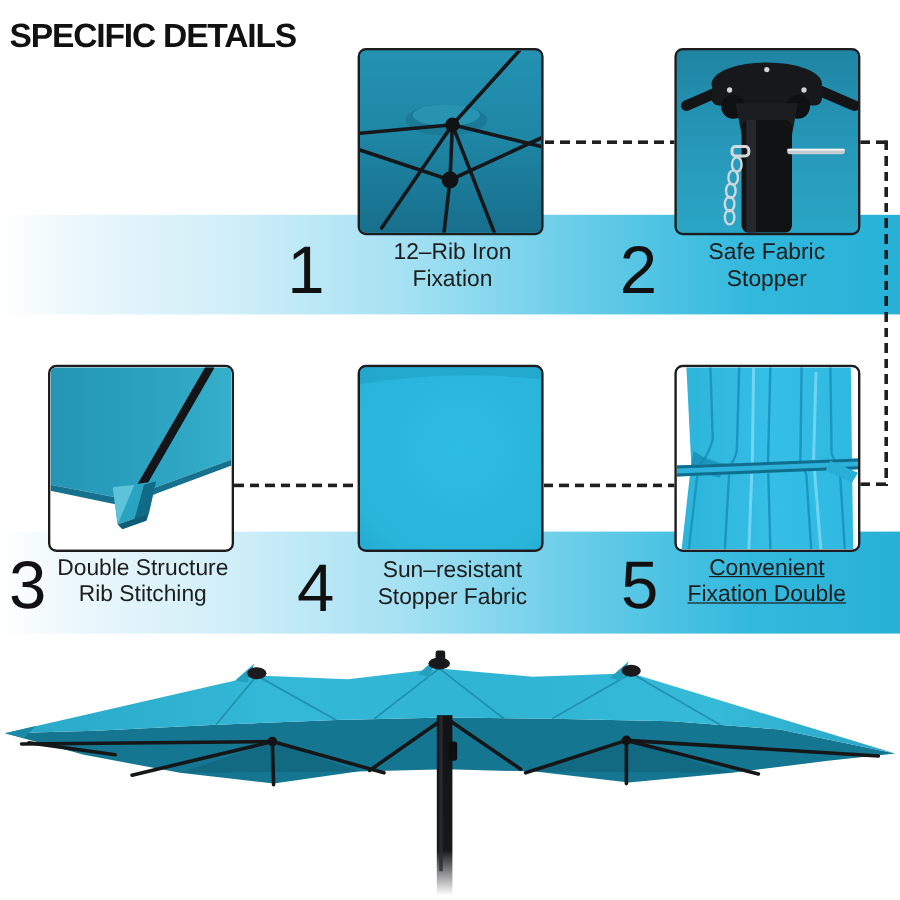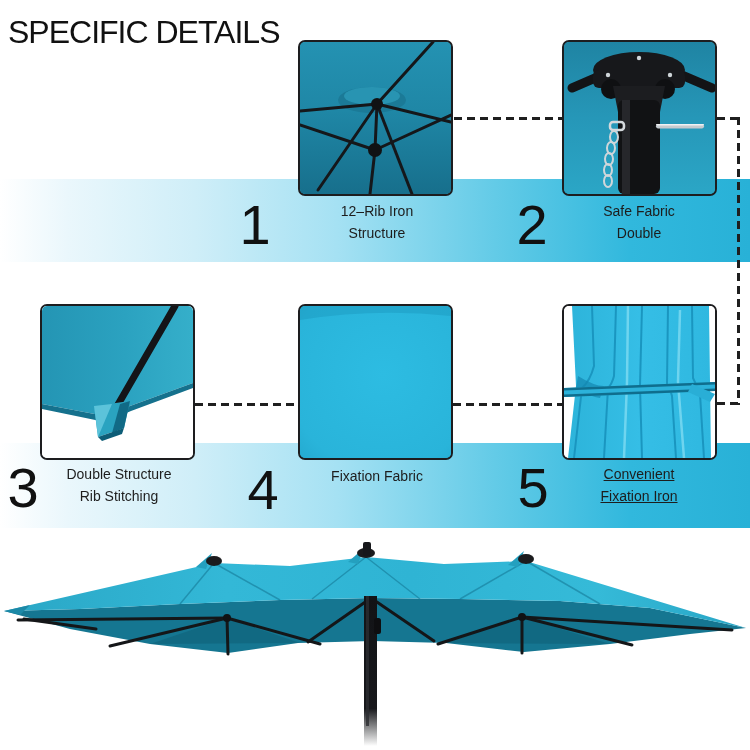--- a/index.html
+++ b/index.html
@@ -2,40 +2,40 @@
 <html><head>
 <meta charset="utf-8">
 <style>
   html,body{margin:0;padding:0;background:#fff;}
   .canvas{
     position:relative;width:750px;height:750px;background:#ffffff;overflow:hidden;
     font-family:"Liberation Sans","DejaVu Sans",sans-serif;color:#1c1c1c;
   }
   .title{
     position:absolute;left:8px;top:14px;margin:0;
-    font-size:32px;font-weight:400;letter-spacing:-1px;color:#111;
+    font-size:28px;font-weight:700;letter-spacing:-1px;color:#111;
   }
   .band{position:absolute;left:0;width:750px;
     background:linear-gradient(90deg,#ffffff 0%,#eaf7fc 9%,#cfeef8 26%,#a5e1f3 45%,#63cbe7 66%,#31b8dd 84%,#28b1d7 100%);}
   .band.row1{top:179px;height:83px;}
   .band.row2{top:443px;height:85px;}
   .dash-h{position:absolute;height:2.5px;
     background:repeating-linear-gradient(90deg,#1f1f1f 0 8px,transparent 8px 13px);}
   .dash-v{position:absolute;width:2.5px;
     background:repeating-linear-gradient(180deg,#1f1f1f 0 8px,transparent 8px 13px);}
   .callout{
     position:absolute;width:155px;height:156px;border:2px solid #1d1d1f;border-radius:7px;
     overflow:hidden;background:#2aa6c4;box-sizing:border-box;
   }
   .callout svg{display:block;width:100%;height:100%;}
   .num{
     position:absolute;font-size:56px;line-height:1;font-weight:500;color:#111;text-align:center;
   }
   .flabel{
-    position:absolute;text-align:center;font-size:14px;line-height:22px;color:#1d1d1d;font-weight:400;
+    position:absolute;text-align:center;font-size:19px;line-height:22px;color:#1d1d1d;font-weight:400;
   }
   .flabel span{display:block;}
   .umbrella{position:absolute;left:0;top:520px;width:750px;height:230px;}
 </style>
 </head>
 <body>
 
 <div class="canvas">
 
   <h1 class="title">SPECIFIC DETAILS</h1>
@@ -183,36 +183,37 @@
   </div>
 
   <div class="num" style="left:230px;top:197px;width:50px;">1</div>
   <div class="num" style="left:507px;top:197px;width:50px;">2</div>
   <div class="num" style="left:0px;top:460px;width:46px;">3</div>
   <div class="num" style="left:238px;top:462px;width:50px;">4</div>
   <div class="num" style="left:508px;top:460px;width:50px;">5</div>
 
   <div class="flabel" style="left:292px;top:200px;width:170px;">
     <span>12–Rib Iron</span>
-    <span>Structure</span>
+    <span>Fixation</span>
   </div>
   <div class="flabel" style="left:554px;top:200px;width:170px;">
     <span>Safe Fabric</span>
-    <span>Double</span>
+    <span>Stopper</span>
   </div>
   <div class="flabel" style="left:35px;top:463px;width:168px;">
     <span>Double Structure</span>
     <span>Rib Stitching</span>
   </div>
   <div class="flabel" style="left:292px;top:465px;width:170px;">
-    <span>Fixation Fabric</span>
+    <span>Sun–resistant</span>
+    <span>Stopper Fabric</span>
   </div>
   <div class="flabel" style="left:554px;top:463px;width:170px;text-decoration:underline;">
     <span>Convenient</span>
-    <span>Fixation Iron</span>
+    <span>Fixation Double</span>
   </div>
 
   <svg class="umbrella" viewBox="0 0 750 230">
     <defs>
       <linearGradient id="poleG" x1="0" y1="0" x2="0" y2="1">
         <stop offset="0" stop-color="#121316"></stop>
           <stop offset="0.75" stop-color="#17181b"></stop>
           <stop offset="1" stop-color="#17181b" stop-opacity="0"></stop>
       </linearGradient>
       <linearGradient id="topG" x1="0" y1="0" x2="1" y2="0">

